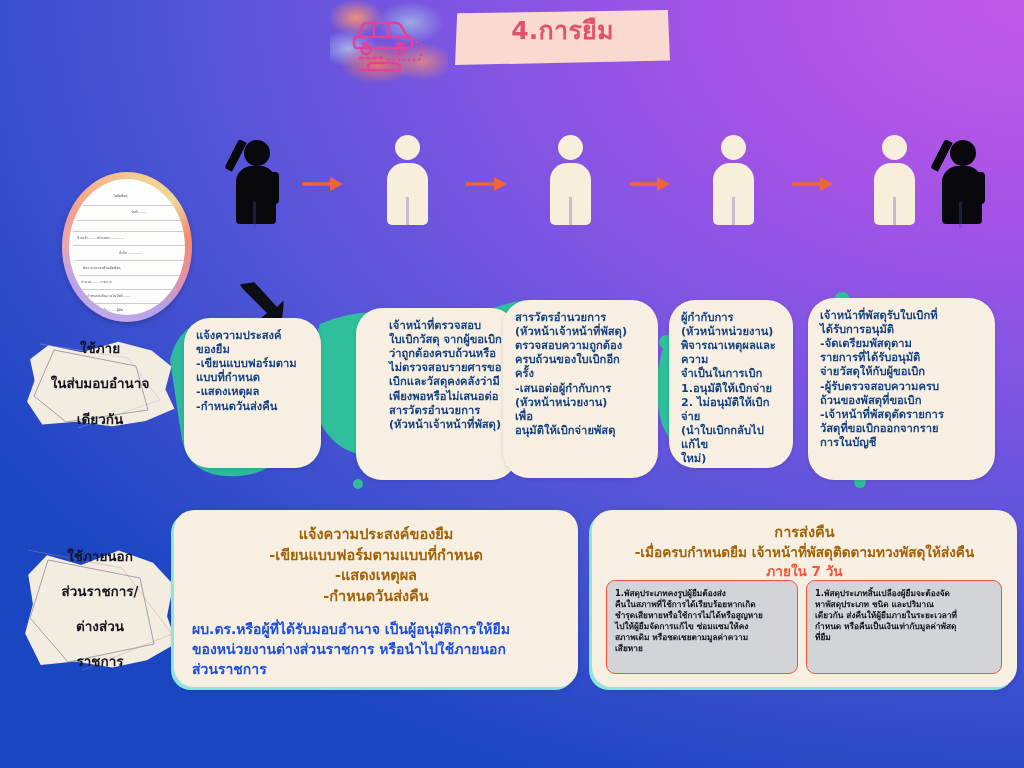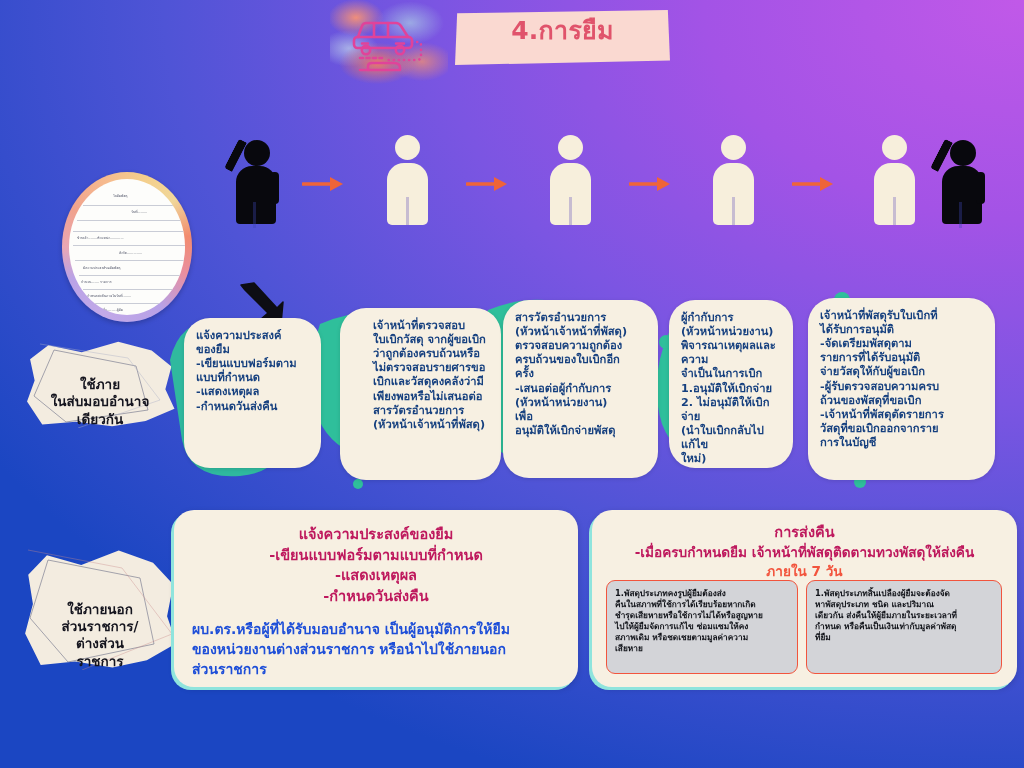--- a/index.html
+++ b/index.html
@@ -104,21 +104,21 @@
     position:absolute; inset:0;
     background:#f3ece0;
     clip-path: polygon(4% 22%, 16% 6%, 38% 14%, 62% 2%, 84% 12%, 97% 30%,
                        93% 56%, 99% 78%, 80% 92%, 58% 98%, 34% 93%, 12% 96%, 2% 70%, 7% 46%);
   }
   .brush-wire {
     position:absolute; inset:0; pointer-events:none;
   }
   .brush-text {
     position:absolute; inset:0; display:flex; flex-direction:column;
-    align-items:center; justify-content:flex-end;
+    align-items:center; justify-content:space-between;
     color:#14141e; font-size:13.5px; font-weight:bold; line-height:1.28; text-align:center;
   }
 
   
   #green-band { position:absolute; left:170px; top:290px; width:854px; height:200px; }
 
   
   .proc-card {
     position:absolute;
     background:#f7f0e2;
@@ -130,21 +130,21 @@
     color:#16407f; font-size:11.2px; font-weight:bold; line-height:1.26;
     white-space:pre-line;
   }
 
   
   .bot-card {
     position:absolute; background:#f7f0e2; border-radius:20px;
     box-shadow: -3px 3px 0 0 #8fe4dd, 0 2px 6px rgba(0,0,0,.15);
   }
   .bot-title {
-    color:#be185d; font-size:14.5px; font-weight:bold; text-align:center;
+    color:#a16207; font-size:14.5px; font-weight:bold; text-align:center;
     line-height:1.42; white-space:pre-line;
   }
   .bot-red {
     color:#1d4ed8; font-size:14px; font-weight:bold; line-height:1.42;
     white-space:pre-line;
   }
   .bot-hi { color:#f2543d; }
   .sub-box {
     position:absolute; background:#d3d4d8; border:1.6px solid #f2543d;
     border-radius:9px; padding:7px 7px 6px 8px;
@@ -311,21 +311,21 @@
 
   <div class="proc-card" style="left:184px; top:318px; width:137px; height:150px;">
     <div class="proc-text">แจ้งความประสงค์
 ของยืม
 -เขียนแบบฟอร์มตาม
 แบบที่กำหนด
 -แสดงเหตุผล
 -กำหนดวันส่งคืน</div>
   </div>
 
-  <div class="proc-card" style="left:340px; top:308px; width:161px; height:172px;padding-left:33px;">
+  <div class="proc-card" style="left:356px; top:308px; width:161px; height:172px;padding-left:33px;">
     <div class="proc-text">เจ้าหน้าที่ตรวจสอบ
 ใบเบิกวัสดุ จากผู้ขอเบิก
 ว่าถูกต้องครบถ้วนหรือ
 ไม่ตรวจสอบรายศารขอ
 เบิกและวัสดุคงคลังว่ามี
 เพียงพอหรือไม่เสนอต่อ
 สารวัตรอำนวยการ
 (หัวหน้าเจ้าหน้าที่พัสดุ)</div>
   </div>
 

